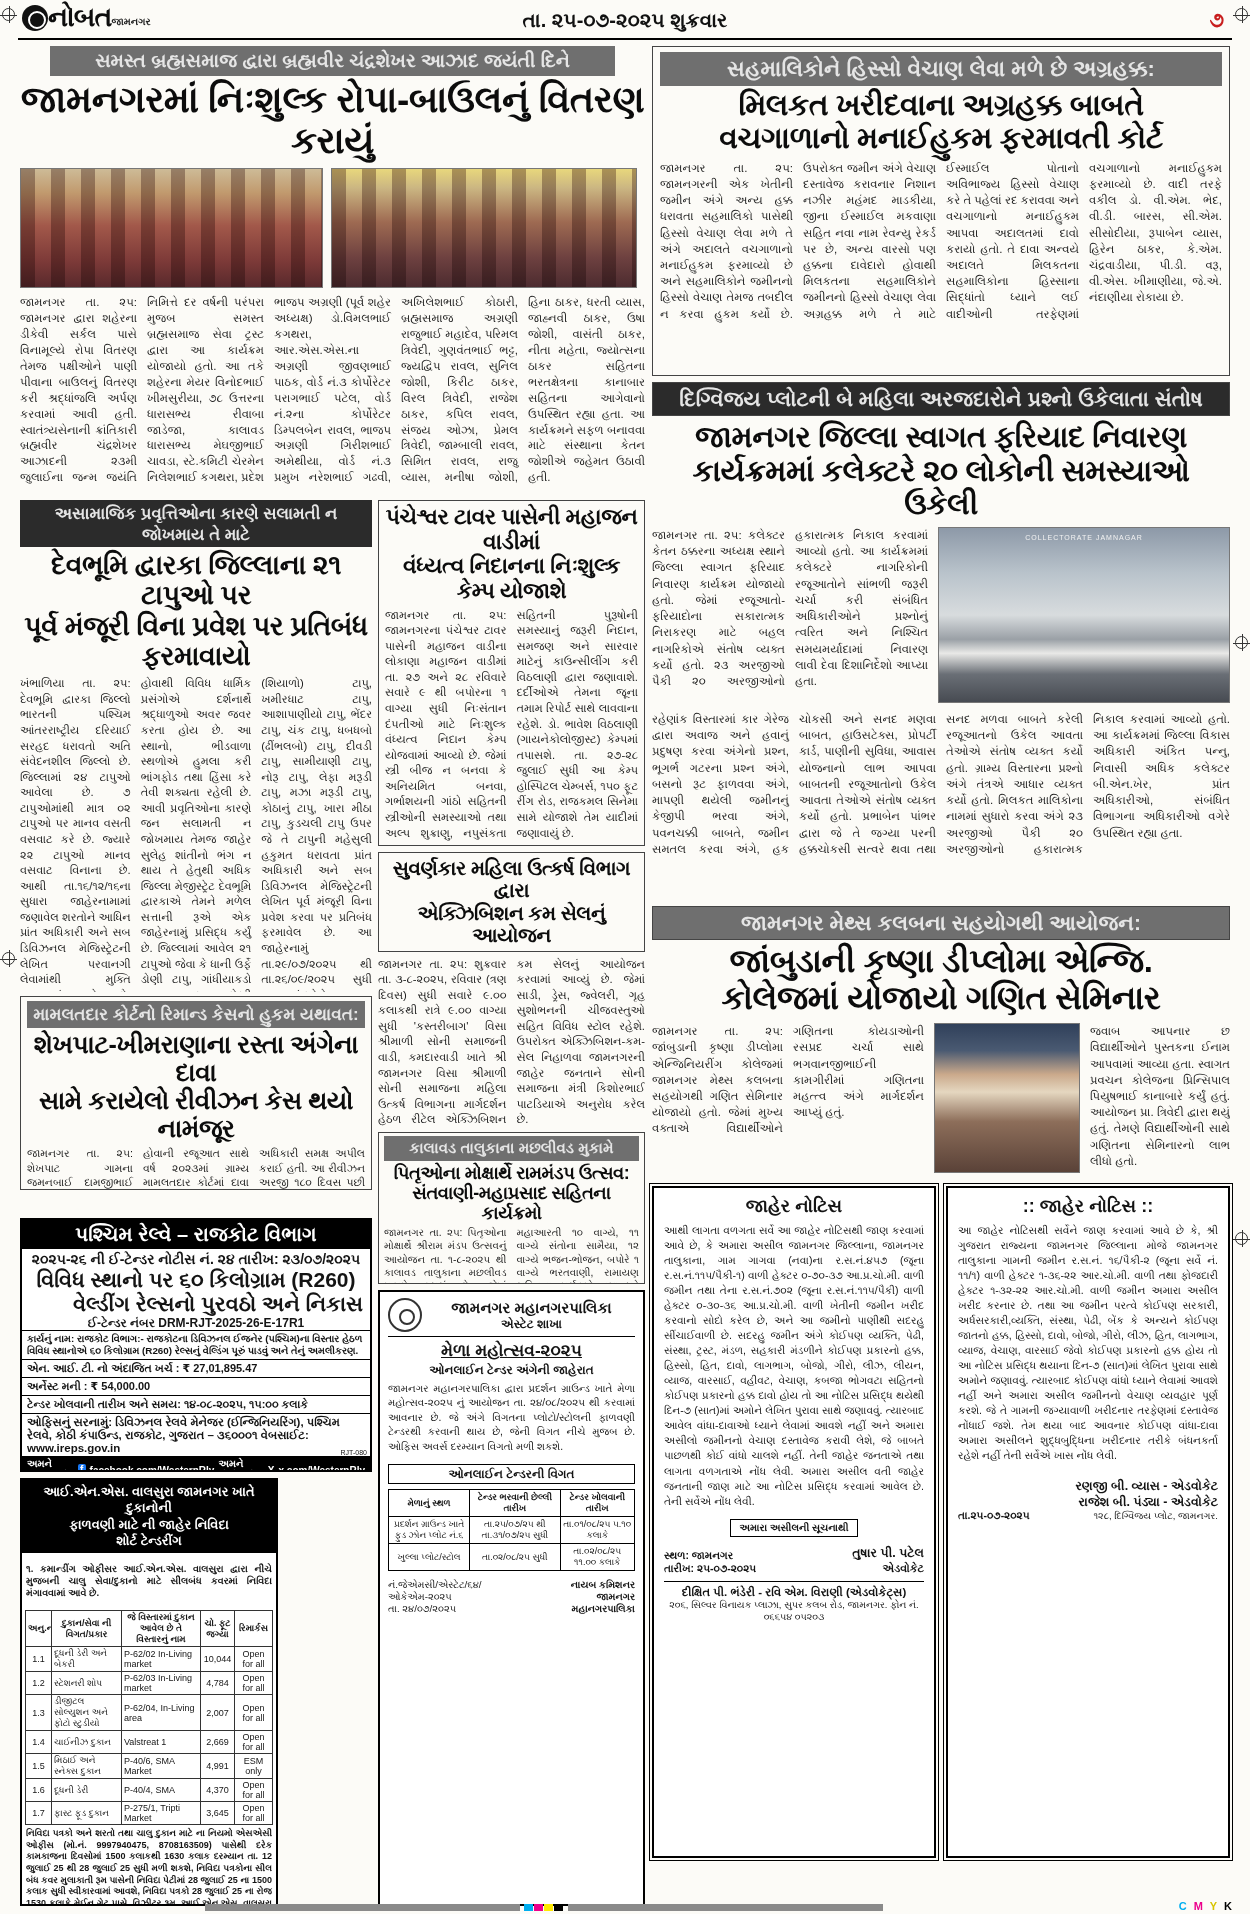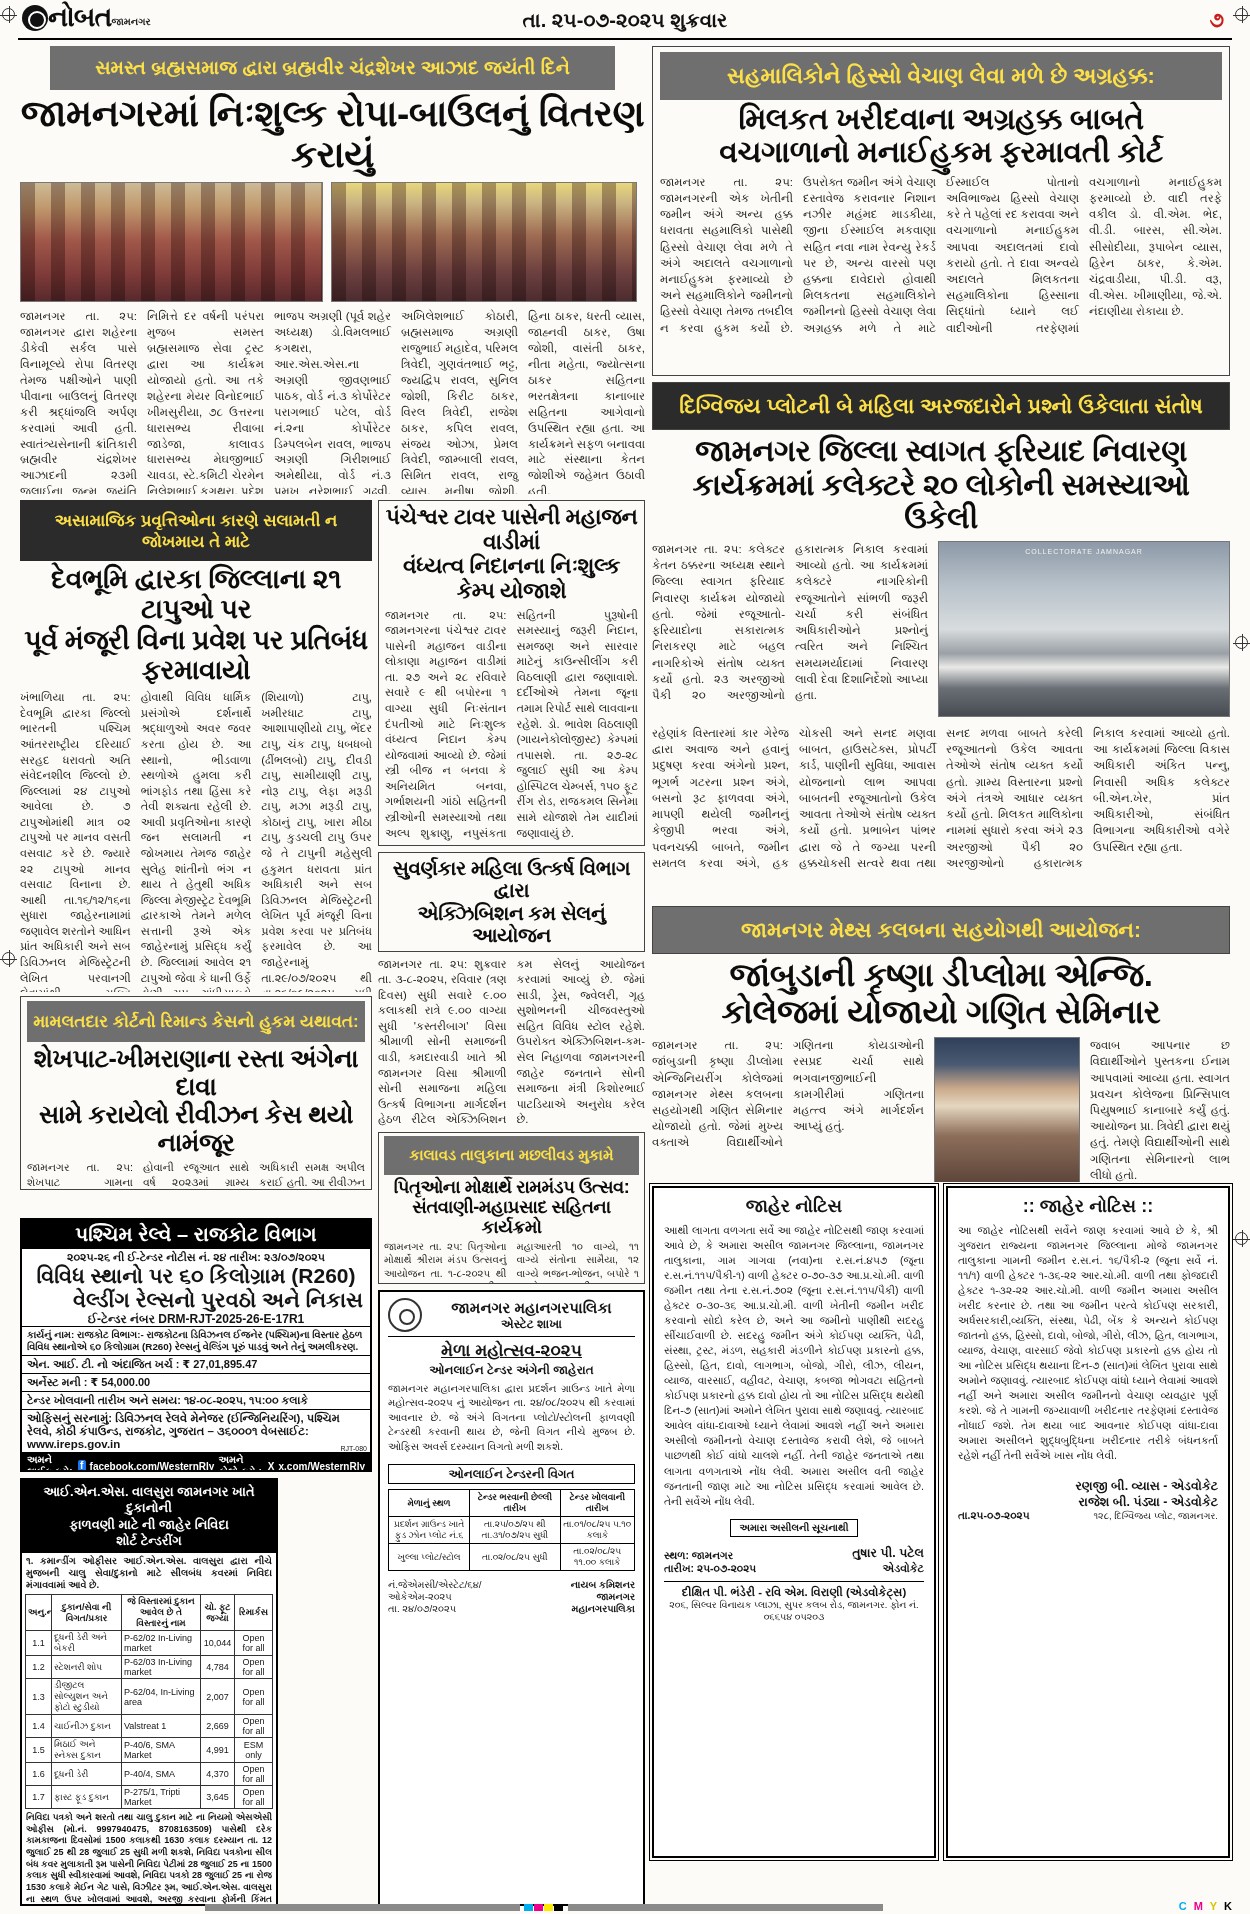--- a/index.html
+++ b/index.html
@@ -14,21 +14,21 @@
   .logo-wrap { position:absolute; left:22px; top:4px; display:flex; align-items:center; gap:0;font-family:Liberation Serif, serif; }
   .emblem { width:26px; height:26px; border-radius:50%; background:#111; position:relative; flex:0 0 auto; }
   .emblem::after { content:""; position:absolute; left:6px; top:6px; width:14px; height:14px; border:2px solid #fff; border-radius:50%; }
   .logo-main { font-size:27px; font-weight:bold; letter-spacing:-1px; color:#0d0d0d; line-height:1; }
   .logo-sub { font-size:10px; font-weight:bold; color:#222; align-self:flex-end; margin-bottom:3px; }
   .mast-date { position:absolute; left:0; right:0; top:9px; text-align:center; font-size:20px; font-weight:bold; color:#111; }
   .mast-page { position:absolute; right:26px; top:8px; font-size:21px; font-weight:bold; color:#c81e1e; }
   .mast-rule { position:absolute; left:18px; top:38px; width:1214px; height:6px; border-top:3px solid #000; border-bottom:1px solid #000; }
 
   
-  .kicker { background:#6f6f6f; color:#fde047; font-weight:bold; text-align:center; line-height:1.25; padding:10px 6px; }
+  .kicker { background:#6f6f6f; color:#e5e5e5; font-weight:bold; text-align:center; line-height:1.25; padding:3px 6px; }
   .kicker.dark { background:#2b2b2b; }
   .headline { font-weight:bold; text-align:center; color:#0c0c0c; line-height:1.12; letter-spacing:-0.5px; }
   .bodytxt { text-align:justify; color:#1c1c1c; }
   .cols2 { column-count:2; column-gap:10px; }
   .cols3 { column-count:3; column-gap:10px; }
   .cols4 { column-count:4; column-gap:10px; }
   .cols5 { column-count:5; column-gap:10px; }
   .boxed { border:1px solid #444; }
 
   .photo { border:1px solid #777; position:relative; }
@@ -161,21 +161,21 @@
 
   <div class="abs boxed" style="left:20px;top:996px;width:352px;height:194px;padding:4px 6px;">
     <div class="kicker" style="font-size:17px;">મામલતદાર કોર્ટનો રિમાન્ડ કેસનો હુકમ યથાવત:</div>
     <div class="headline" style="font-size:25px;margin-top:2px;">શેખપાટ-ખીમરાણાના રસ્તા અંગેના દાવા</div>
     <div class="headline" style="font-size:25px;">સામે કરાયેલો રીવીઝન કેસ થયો નામંજૂર</div>
     <div class="bodytxt cols3" style="font-size:10.8px;line-height:1.34;margin-top:4px;height:122px;">જામનગર તા. ૨૫: શેખપાટ ગામના જમનબાઈ દામજીભાઈ ચૌહાણનું ખેતર આવેલું છે. ત્યાંથી આવવા-જવાના રસ્તા વચ્ચે ખેતરના શેઢે ઝાડની ડાળીઓ કાપવા ન દેતા હોવાની રજૂઆત સાથે વર્ષ ૨૦૨૩માં ગ્રામ્ય મામલતદાર કોર્ટમાં દાવા અરજી કરાઈ હતી. તે દાવામાં પ્રતિવાદી હાજર ન થતાં કોર્ટે વાદીની અરજી મંજૂર કરી હતી. તે હુકમ સામે પ્રાંત અધિકારી સમક્ષ અપીલ કરાઈ હતી. આ રીવીઝન અરજી ૧૮૦ દિવસ પછી થયેલ હોવાથી વિલંબના કારણસર નામંજૂર કરવાનો હુકમ કરાયો છે. આમ મામલતદાર કોર્ટના રિમાન્ડ કેસનો હુકમ યથાવત રહ્યો છે. કરાયેલા રીવીઝન કેસને પ્રાંત અધિકારીની કોર્ટે નામંજૂર કર્યો છે.</div>
   </div>
 
   <div class="abs rail" style="left:20px;top:1218px;width:352px;height:254px;">
     <div class="rail-hd">પશ્ચિમ રેલ્વે – રાજકોટ વિભાગ</div>
-    <div class="rail-line" style="font-size:11px;margin-top:2px;">૨૦૨૫-૨૬ ની ઈ-ટેન્ડર નોટીસ નં. ૨૪ તારીખ: ૨૩/૦૭/૨૦૨૫</div>
+    <div class="rail-line" style="font-size:14px;margin-top:2px;">૨૦૨૫-૨૬ ની ઈ-ટેન્ડર નોટીસ નં. ૨૪ તારીખ: ૨૩/૦૭/૨૦૨૫</div>
     <div class="rail-line" style="font-size:21px;">વિવિધ સ્થાનો પર ૬૦ કિલોગ્રામ (R260)</div>
     <div class="rail-line" style="font-size:21px;margin-left:44px;">વેલ્ડીંગ રેલ્સનો પુરવઠો અને નિકાસ</div>
     <div class="rail-line" style="font-size:12px;">ઈ-ટેન્ડર નંબર DRM-RJT-2025-26-E-17R1</div>
     <div class="rail-row" style="font-size:9.8px;">કાર્યનું નામ: રાજકોટ વિભાગ:- રાજકોટના ડિવિઝનલ ઈજનેર (પશ્ચિમ)ના વિસ્તાર હેઠળ વિવિધ સ્થાનોએ ૬૦ કિલોગ્રામ (R260) રેલ્સનું વેલ્ડિંગ પૂરું પાડવું અને તેનું અમલીકરણ.</div>
     <div class="rail-row">એન. આઈ. ટી. નો અંદાજિત ખર્ચ : ₹ 27,01,895.47</div>
     <div class="rail-row">અર્નેસ્ટ મની : ₹ 54,000.00</div>
     <div class="rail-row">ટેન્ડર ખોલવાની તારીખ અને સમય: ૧૪-૦૮-૨૦૨૫, ૧૫:૦૦ કલાકે</div>
     <div class="rail-row" style="position:relative;font-size:11.5px;">
       <span>ઓફિસનું સરનામું: ડિવિઝનલ રેલવે મેનેજર (ઈન્જિનિયરિંગ), પશ્ચિમ રેલવે, કોઠી કંપાઉન્ડ, રાજકોટ, ગુજરાત – ૩૬૦૦૦૧ વેબસાઈટ: www.ireps.gov.in</span>
       <span style="position:absolute;right:3px;bottom:0;font-size:7px;font-weight:normal;">RJT-080</span>
@@ -189,21 +189,21 @@
       <span>x.com/WesternRly</span>
     </div>
   </div>
 
   <div class="abs tnd" style="left:20px;top:1478px;width:258px;height:428px;padding:0 0 2px 0;">
     <div class="tnd-hd">
       <div>આઈ.એન.એસ. વાલસુરા જામનગર ખાતે દુકાનોની</div>
       <div>ફાળવણી માટે ની જાહેર નિવિદા</div>
       <div>શોર્ટ ટેન્ડરીંગ</div>
     </div>
-    <div style="font-size:9.6px;font-weight:bold;padding:2px 4px;text-align:justify;">૧. કમાન્ડીંગ ઓફીસર આઈ.એન.એસ. વાલસુરા દ્વારા નીચે મુજબની ચાલુ સેવા/દુકાનો માટે સીલબંધ કવરમાં નિવિદા મંગાવવામાં આવે છે.</div>
+    <div style="font-size:9.6px;font-weight:bold;padding:10px 4px;text-align:justify;">૧. કમાન્ડીંગ ઓફીસર આઈ.એન.એસ. વાલસુરા દ્વારા નીચે મુજબની ચાલુ સેવા/દુકાનો માટે સીલબંધ કવરમાં નિવિદા મંગાવવામાં આવે છે.</div>
     <table style="margin:1px 3px;width:calc(100% - 6px);">
       <colgroup>
           <col style="width:26px">
           <col style="width:70px">
           <col>
           <col style="width:34px">
           <col style="width:38px">
         </colgroup>
       <tbody>
           <tr>

